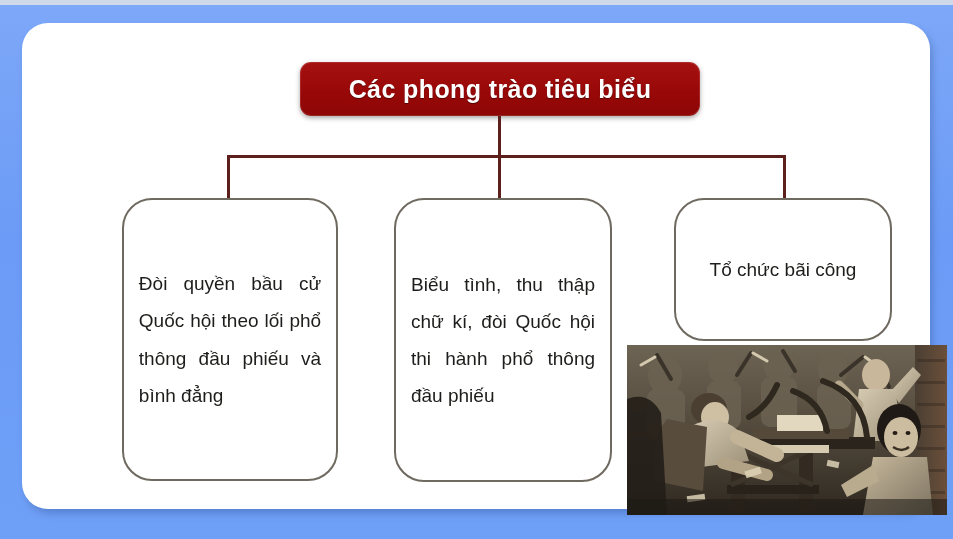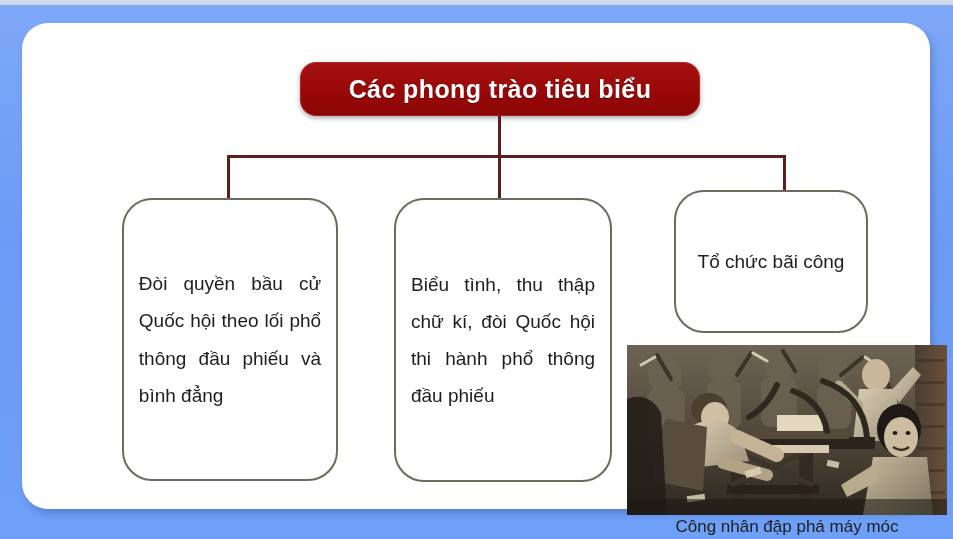--- a/index.html
+++ b/index.html
@@ -35,21 +35,21 @@
     border-radius: 26px;
     box-shadow: 3px 5px 7px rgba(40,70,130,0.30);
   }
   
   #title-box {
     position: absolute;
     left: 278px;
     top: 39px;
     width: 400px;
     height: 54px;
-    border-radius: 16px;
+    border-radius: 11px;
     background: #9e0d0d;
     background: linear-gradient(180deg, #a51111 0%, #990808 55%, #8d0606 100%);
     box-shadow: 0 2px 5px rgba(0,0,0,0.35), inset 0 0 0 1px rgba(255,255,255,0.12);
     display: flex;
     align-items: center;
     justify-content: center;
   }
   #title-text {
     color: #ffffff;
     font-size: 25px;
@@ -86,21 +86,21 @@
     text-align: justify;
     text-align-last: left;
     width: 86%;
   }
   .node-text.centered {
     text-align: center;
     text-align-last: center;
   }
   #node-1 { left: 100px; top: 175px; width: 216px; height: 283px; }
   #node-2 { left: 372px; top: 175px; width: 218px; height: 284px; }
-  #node-3 { left: 652px; top: 167px; width: 194px; height: 143px; }
+  #node-3 { left: 652px; top: 175px; width: 218px; height: 143px; }
   
   #figure {
     position: absolute;
     left: 605px;
     top: 322px;
     width: 320px;
     height: 170px;
   }
   #photo {
     position: absolute;
@@ -265,17 +265,16 @@
             <rect x="118" y="124" width="16" height="7" transform="rotate(-18 126 127)"></rect>
             <rect x="200" y="116" width="12" height="6" transform="rotate(12 206 119)"></rect>
             <rect x="60" y="150" width="18" height="6" transform="rotate(-8 69 153)"></rect>
           </g>
 
           <rect x="0" y="154" width="320" height="16" fill="#1c1813" opacity="0.55"></rect>
 
           <rect x="0" y="0" width="320" height="170" fill="none"></rect>
         </svg>
       </div>
-      <div id="caption">Công nhân đập phá máy móc</div>
     </div>
 
   </div>
 </div>
 
 </body></html>

